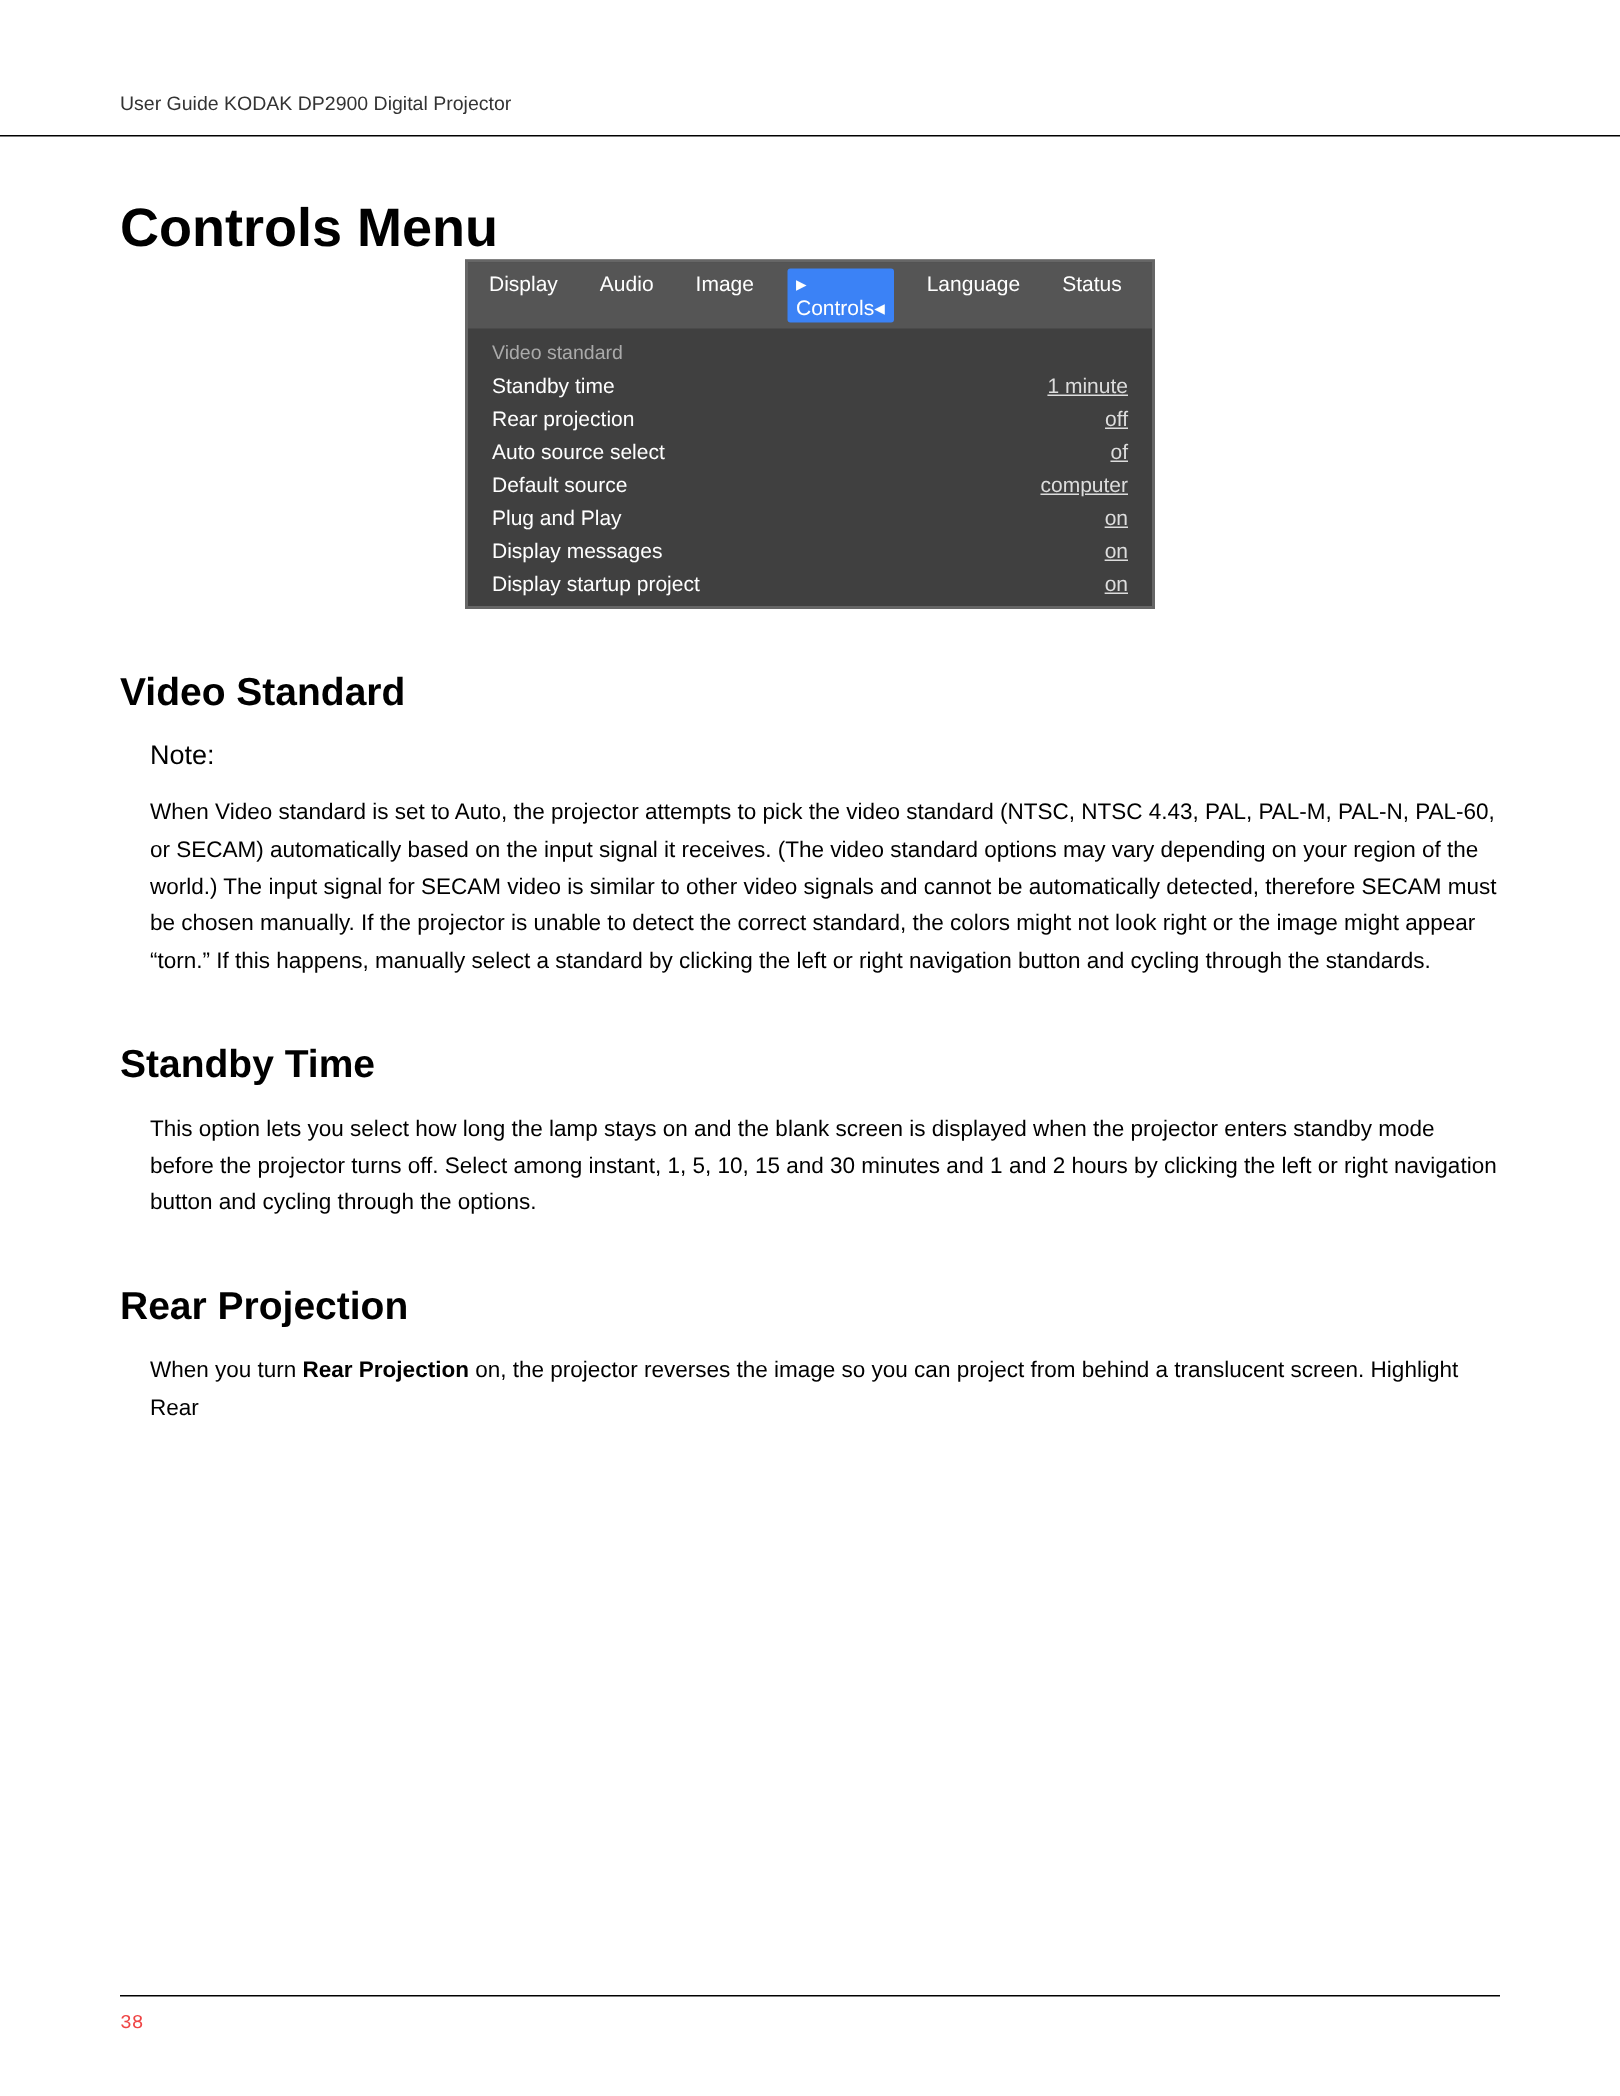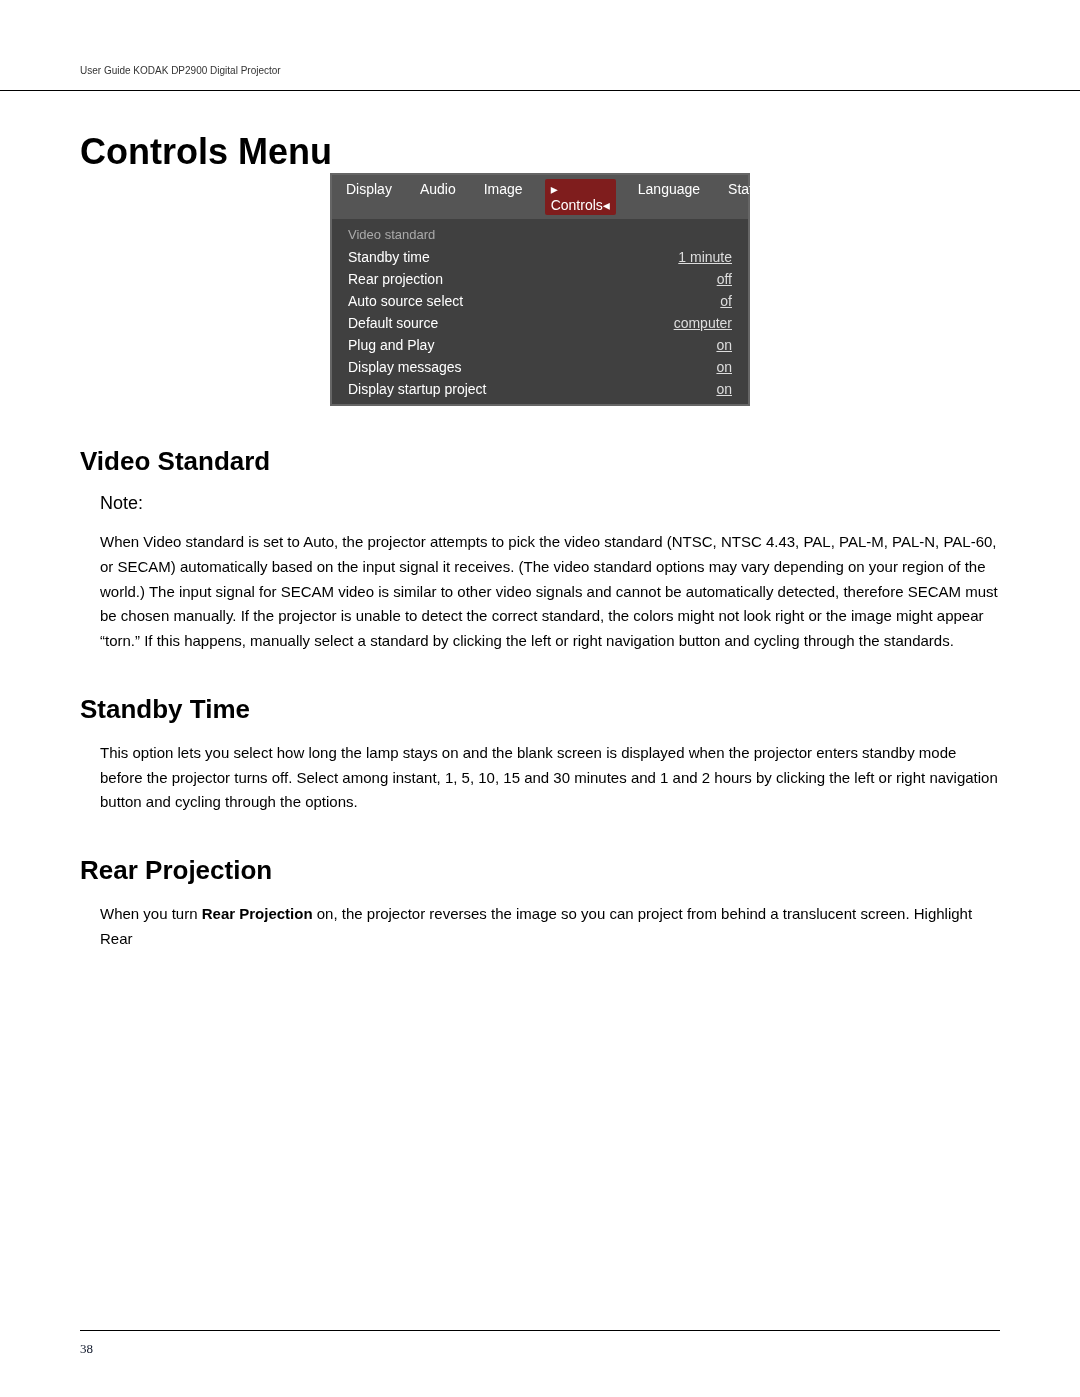--- a/index.html
+++ b/index.html
@@ -25,21 +25,21 @@
     }
 
     
     .header-bar {
       padding: 60px 80px 12px 80px;
       border-bottom: 1px solid #000000;
     }
 
     .header-text {
       font-family: Arial, Helvetica, sans-serif;
-      font-size: 10px;
+      font-size: 13px;
       color: #333333;
     }
 
     
     .main-content {
       padding: 40px 80px 60px 80px;
     }
 
     
     .page-title {
@@ -52,42 +52,42 @@
     
     .menu-screenshot {
       display: flex;
       justify-content: center;
       margin-bottom: 40px;
     }
 
     .menu-box {
       background: #404040;
       border: 2px solid #666666;
-      width: 420px;
+      width: 460px;
       font-family: Arial, Helvetica, sans-serif;
       font-size: 14px;
     }
 
     .menu-top-bar {
       background: #555555;
       display: flex;
       flex-direction: row;
       padding: 4px 8px;
       gap: 16px;
     }
 
     .menu-top-item {
       color: #ffffff;
       font-size: 14px;
       padding: 2px 6px;
       cursor: default;
     }
 
     .menu-top-item.controls {
-      background: #7f1d1d;
+      background: #3b82f6;
       border-radius: 2px;
     }
 
     .menu-body {
       padding: 4px 0;
     }
 
     .menu-section-title {
       color: #aaaaaa;
       padding: 4px 16px;
@@ -157,23 +157,23 @@
     .footer {
       position: absolute;
       bottom: 40px;
       left: 80px;
       right: 80px;
       border-top: 1px solid #000000;
       padding-top: 8px;
     }
 
     .footer-page-number {
-      font-family: Liberation Serif, serif;
+      font-family: Liberation Mono, monospace;
       font-size: 13px;
-      color: #0f172a;
+      color: #ef4444;
     }
   </style>
 </head>
 <body>
 
 <div class="page-container">
 
   <div class="header-bar">
     <span class="header-text">User Guide KODAK DP2900 Digital Projector</span>
   </div>

